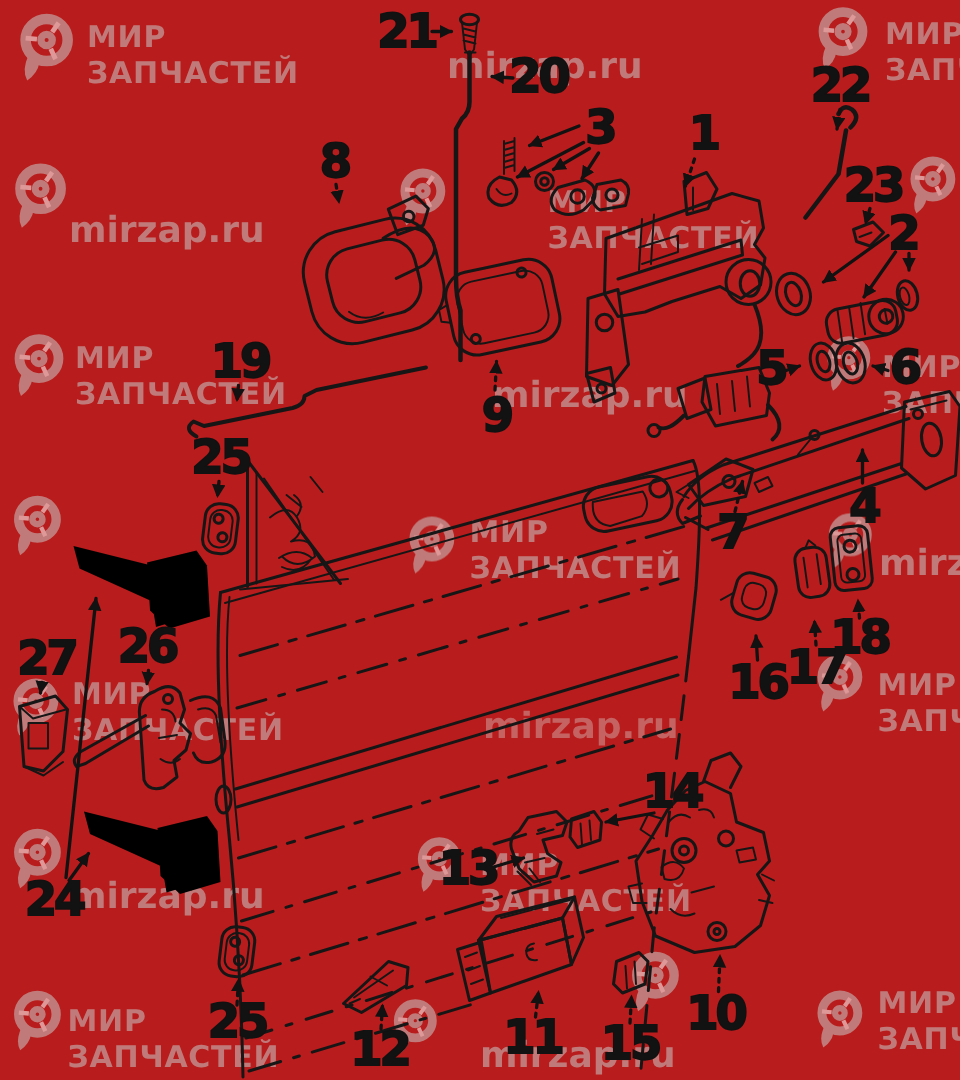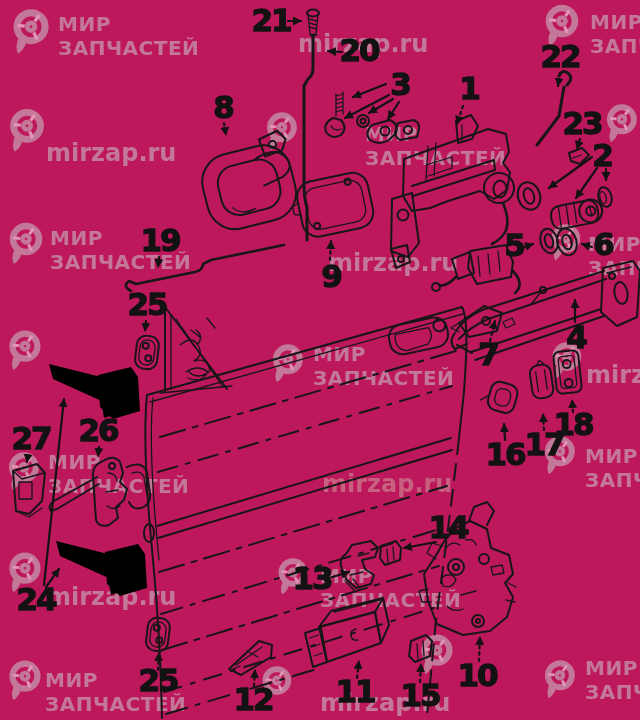--- a/index.html
+++ b/index.html
@@ -1,16 +1,16 @@
 <!DOCTYPE html>
 <html><head>
 <meta charset="utf-8">
 <style>
   html,body{margin:0;padding:0;background:#ffffff;}
-  .stage{position:relative;width:640px;height:720px;background:#be185d;overflow:hidden;
+  .stage{position:relative;width:640px;height:720px;background:#b91c1c;overflow:hidden;
          font-family:"DejaVu Sans",sans-serif;}
   svg{display:block}
   
   .art path,.art rect,.art circle,.art ellipse,.art line,.art polyline{
       fill:none;stroke:#161616;stroke-width:2;stroke-linecap:round;stroke-linejoin:round;}
   .art .thin{stroke-width:1.3}
   .art .sw3{stroke-width:3}
   .art .sw26{stroke-width:2.6}
   
   .co-sh{fill:none;stroke:#121212;stroke-width:2.2;stroke-linecap:round;}

